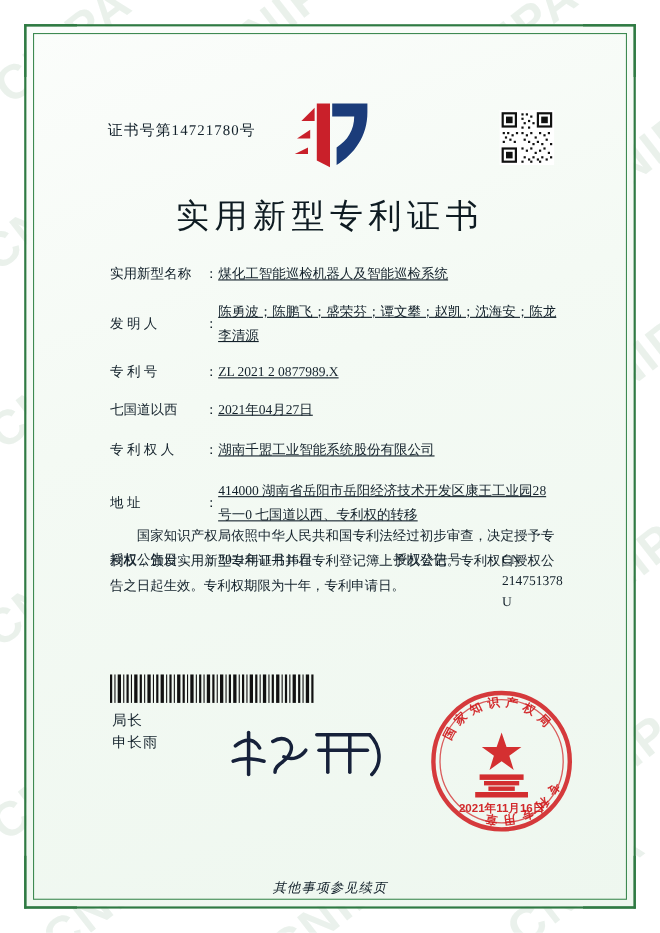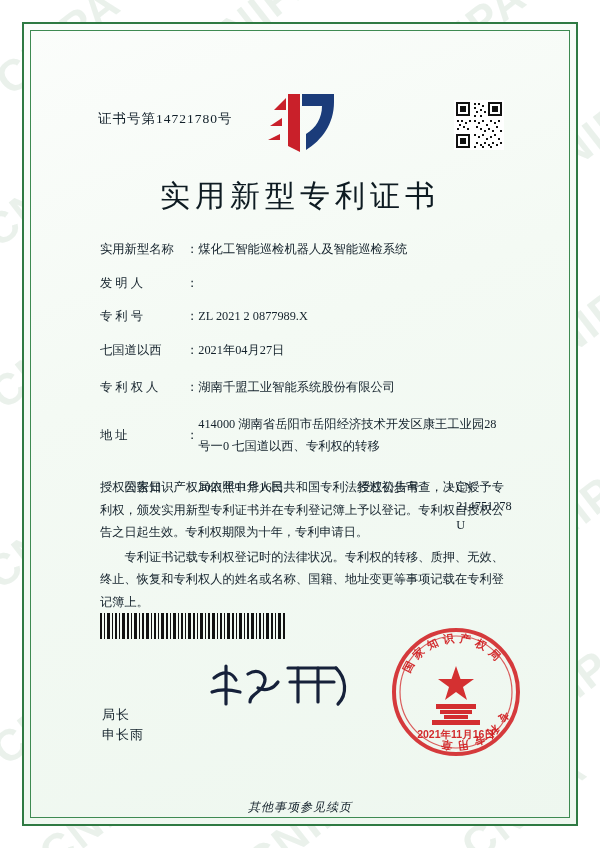--- a/index.html
+++ b/index.html
@@ -83,43 +83,44 @@
     font-size:12.3px;color:#13212b;line-height:1.55;
   }
   .row{display:flex;margin-bottom:14.5px;align-items:center;}
   .lbl{
     width:86px;flex:0 0 86px;
     letter-spacing:0px;
     text-align:justify;
     white-space:nowrap;
   }
   .colon{flex:0 0 12px;}
-  .val{flex:1;}
+  .val{flex:1;text-decoration:underline;}
   .val .sub{display:block;margin-top:3px;}
   .two{display:flex;width:100%;}
   .two .left{flex:0 0 258px;}
   .two .right{flex:1;display:flex;}
   .two .right .lbl2{flex:0 0 86px;white-space:nowrap;}
   
   .paras{
     position:absolute;left:42px;right:38px;top:418px;
     font-size:12.2px;line-height:1.85;color:#13212b;
     text-align:justify;
   }
   .paras p{margin:0 0 2px 0;text-indent:2em;}
   
   .barcode{
     position:absolute;left:42px;top:555px;
     width:188px;height:26px;
   }
   
   .sign-label{
-    position:absolute;left:44px;top:647px;
+    position:absolute;left:44px;top:588px;
     font-size:13px;line-height:1.5;color:#13212b;
     letter-spacing:1px;
+    font-family:Liberation Mono, monospace;
   }
   .sign-img{
     position:absolute;left:148px;top:600px;
     width:150px;height:54px;
   }
   .seal{
     position:absolute;left:332px;top:568px;
     width:132px;height:132px;
   }
   .page-no{
@@ -251,20 +252,24 @@
 
         <div class="row">
           <div class="lbl">实用新型名称</div>
           <div class="colon">：</div>
           <div class="val">煤化工智能巡检机器人及智能巡检系统</div>
         </div>
 
         <div class="row">
           <div class="lbl">发 明 人</div>
           <div class="colon">：</div>
+          <div class="val">
+            <span>陈勇波；陈鹏飞；盛荣芬；谭文攀；赵凯；沈海安；陈龙</span>
+            <span class="sub">李清源</span>
+          </div>
         </div>
 
         <div class="row">
           <div class="lbl">专 利 号</div>
           <div class="colon">：</div>
           <div class="val">ZL 2021 2 0877989.X</div>
         </div>
 
         <div class="row">
           <div class="lbl">七国道以西</div>
@@ -299,21 +304,20 @@
               <div class="colon">：</div>
               <div>CN 214751378 U</div>
             </div>
           </div>
         </div>
 
       </div>
 
       <div class="paras">
         <p>国家知识产权局依照中华人民共和国专利法经过初步审查，决定授予专利权，颁发实用新型专利证书并在专利登记簿上予以登记。专利权自授权公告之日起生效。专利权期限为十年，专利申请日。</p>
-        <p>专利证书记载专利权登记时的法律状况。专利权的转移、质押、无效、终止、恢复和专利权人的姓名或名称、国籍、地址变更等事项记载在专利登记簿上。</p>
       </div>
 
       <div class="barcode">
         <svg viewBox="0 0 188 26" width="188" height="26" preserveAspectRatio="none">
           <g fill="#111">
             <rect x="0" y="0" width="2" height="26"></rect>
               <rect x="4" y="0" width="1" height="26"></rect>
             <rect x="7" y="0" width="3" height="26"></rect>
               <rect x="12" y="0" width="1" height="26"></rect>
             <rect x="15" y="0" width="2" height="26"></rect>

